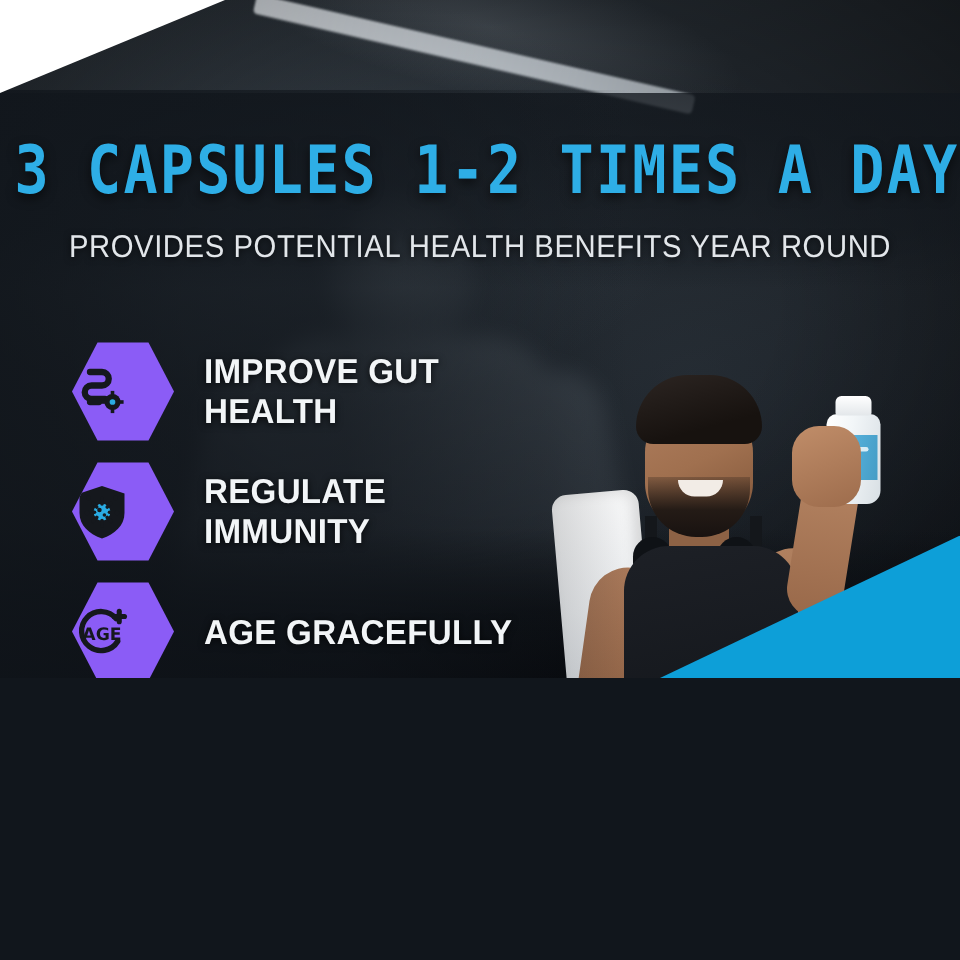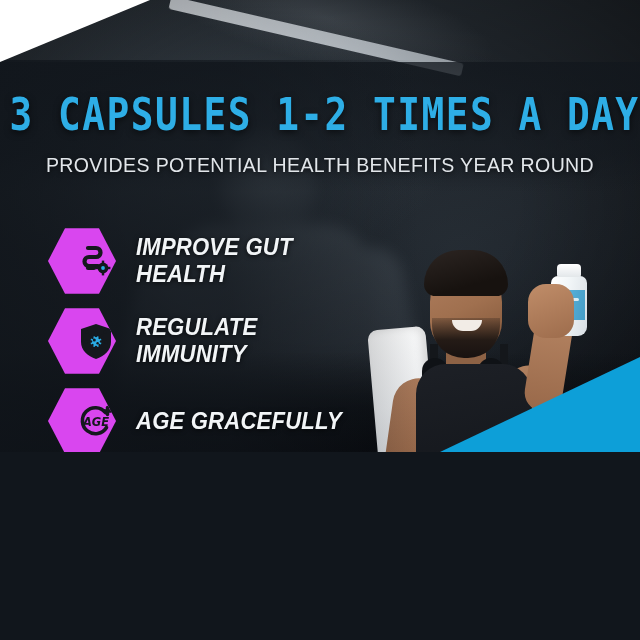--- a/index.html
+++ b/index.html
@@ -262,29 +262,28 @@
   
   .benefits {
     position: absolute; left: 48px; top: 222px;
     width: 330px;
   }
   .benefit-row {
     display: flex;
     align-items: center;
     height: 78px;
     margin-bottom: 2px;
-    font-style: italic;
   }
   .hex {
     position: relative;
     flex: 0 0 auto;
     width: 68px; height: 68px;
-    background: #d946ef;
+    background: #8b5cf6;
     clip-path: polygon(25% 2%, 75% 2%, 100% 50%, 75% 98%, 25% 98%, 0 50%);
-    display: flex; align-items: center; justify-content: flex-end;
+    display: flex; align-items: center; justify-content: flex-start;
   }
   .hex svg { display: block; }
   .benefit-label {
     margin-left: 20px;
     font-size: 23px;
     font-weight: bold;
     color: #f2f5f7;
     letter-spacing: 0.2px;
     line-height: 1.16;
     text-shadow: 0 1px 5px rgba(0,0,0,0.75);

